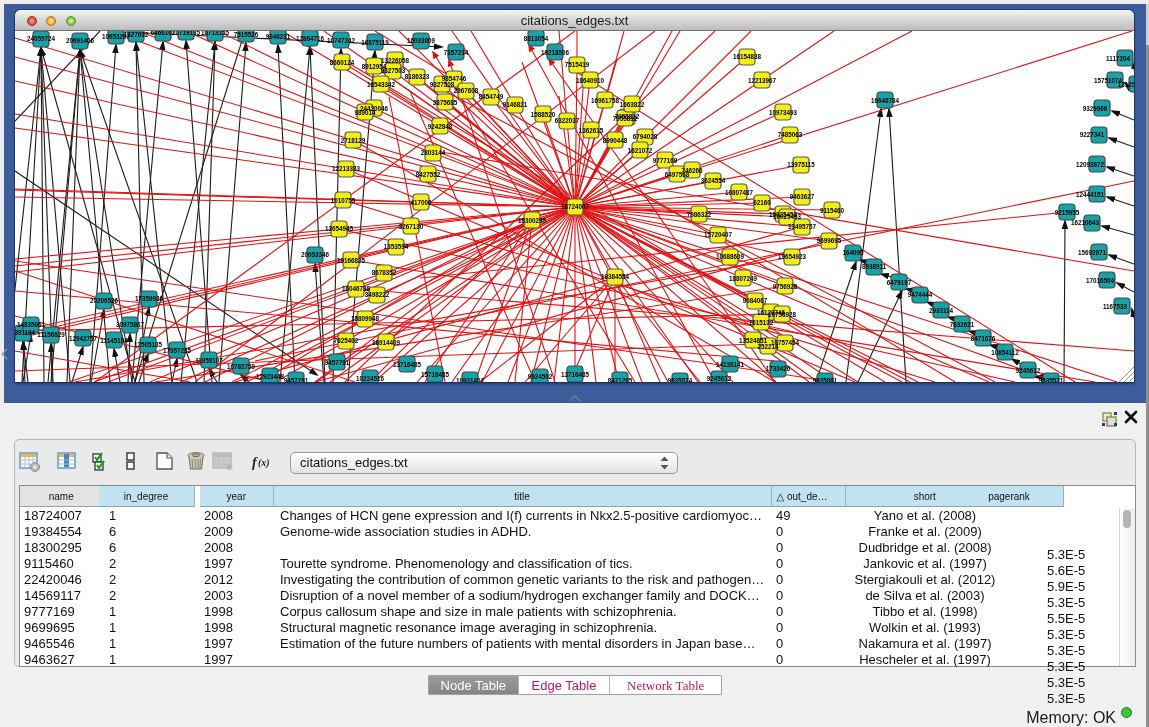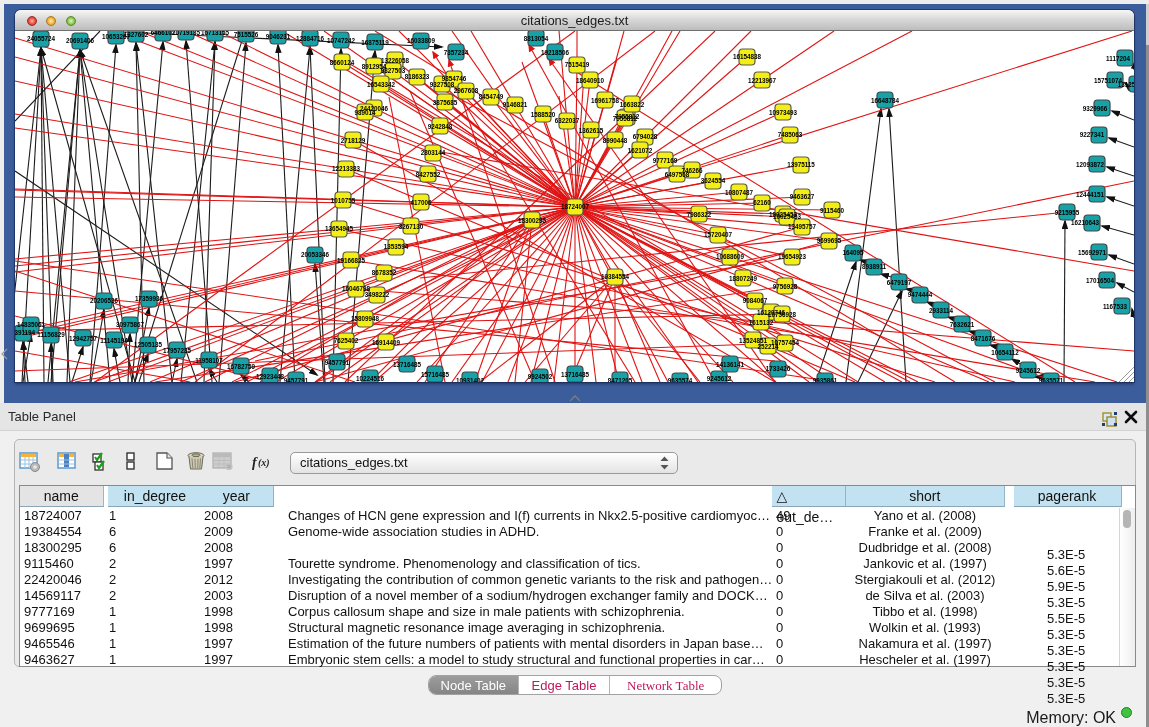--- a/index.html
+++ b/index.html
@@ -19,28 +19,28 @@
 #panel { position:absolute; left:0; top:403px; width:1146px; height:324px; background:#f0f0f0; }
 #ptitle { position:absolute; left:0; top:0; width:100%; height:28px; background:#e5e5e5; border-bottom:1px solid #d2d2d2; }
 #ptitle span { position:absolute; left:8px; top:6px; font-size:13px; color:#2a2a2a; }
 #container { position:absolute; left:14px; top:36px; width:1122px; height:228px; background:#eaeaea;
   border:1px solid #b5b5b5; border-radius:5px; }
 #toolbar { position:absolute; left:0px; top:8px; height:26px; }
 #combo { position:absolute; left:275px; top:12px; width:388px; height:22px; border:1px solid #9a9a9a; border-radius:5px;
   background:linear-gradient(#ffffff,#e3e3e3); font-size:13px; color:#111; line-height:20px; padding-left:9px; }
 #table { position:absolute; left:3.5px; top:45px; width:1117px; height:182px; background:#fff; border:1px solid #8a8a8a; }
 .th { position:absolute; top:0; height:21px; background:#c3e2f1; border-right:1px solid #90b4c8; border-bottom:1px solid #8aa6b6;
-  font-size:14px; color:#111; text-align:center; line-height:21px; }
+  font-size:10px; color:#111; text-align:center; line-height:21px; }
 .tr { position:absolute; left:0; width:1100px; height:16px; font-size:13px; color:#111; white-space:nowrap; }
 .tr span { position:absolute; top:0px; }
-.c0 { left:23px; } .c1 { left:108px; } .c2 { left:203px; } .c3 { left:279px; width:489px; overflow:hidden;margin-left:8px; }
+.c0 { left:23px; } .c1 { left:108px; } .c2 { left:203px; } .c3 { left:279px; width:489px; overflow:hidden; }
 .c4 { left:775px; } .c5 { left:845px; width:158px; text-align:center; } .c6 { left:1046px;margin-top:39px; }
 #vsb { position:absolute; right:0px; top:22px; width:16px; height:158px; background:linear-gradient(90deg,#ffffff,#eeeeee); border-left:1px solid #d5d5d5; }
 #vsb .thumb { position:absolute; left:3.5px; top:2px; width:8px; height:18px; border-radius:4px; background:#b5b5b5; }
-#tabs { position:absolute; left:428px; top:272px; width:294px; height:20px; border:1px solid #a2a2a2; border-radius:8px;
+#tabs { position:absolute; left:428px; top:272px; width:294px; height:20px; border:1px solid #a2a2a2; border-radius:1px;
   background:#fff; overflow:hidden; display:flex; }
 #tabs div { font-size:13px; color:#be185d; text-align:center; line-height:19px; }
 #tab1 { width:89px; background:linear-gradient(#9d9d9d,#858585); color:#fff !important; }
 #tab2 { width:93px; border-left:1px solid #b5b5b5; border-right:1px solid #b5b5b5; }
 #tab3 { width:111px;font-family:Liberation Serif, serif; }
 #mem { position:absolute; right:30px; top:306px; font-size:16px; color:#1a1a1a; }
 #memdot { position:absolute; right:14px; top:304px; width:11px; height:11px; border-radius:50%; background:#3ec43e; border:1.5px solid #267b26; }
 </style></head>
 <body>
 <div id="stage">
@@ -619,23 +619,20 @@
 </svg>
 
   <svg width="14" height="8" style="position:absolute;left:568px;top:395px">
       <path d="M2,6 L7,1 L12,6" stroke="#7d7d7d" fill="none" stroke-width="1.3"></path>
     </svg>
   <svg width="8" height="12" style="position:absolute;left:1px;top:348px">
       <path d="M6,1 L1,6 L6,11" stroke="#9a9a9a" fill="none" stroke-width="1.2"></path>
     </svg>
 
   <div id="panel">
-    <div id="ptitle">
-        <span>Table Panel</span>
-      </div>
 
     <svg width="16" height="16" style="position:absolute;left:1102px;top:8px">
       <rect x="1" y="2" width="8" height="8" fill="#dbe7f4" stroke="#a08f2e" stroke-width="1.4"></rect>
       <rect x="5" y="6" width="9" height="9" fill="#cfe0f0" stroke="#9a8a2c" stroke-width="1.4"></rect>
       <rect x="12" y="1" width="3" height="3" fill="#1d3f6e"></rect>
         <rect x="0" y="12" width="3" height="3" fill="#1d3f6e"></rect>
       <rect x="12" y="12" width="3" height="3" fill="#1d3f6e"></rect>
     </svg>
     <svg width="14" height="14" style="position:absolute;left:1124px;top:7px">
       <path d="M2,2 L12,12 M12,2 L2,12" stroke="#0d0d0d" stroke-width="2.6" stroke-linecap="round"></path>
@@ -694,25 +691,26 @@
         <text x="239" y="13.5" font-size="10" font-style="italic" font-weight="bold" font-family="Liberation Serif, serif" fill="#222">(x)</text>
       </svg>
       <div id="combo">citations_edges.txt
         <svg width="11" height="14" style="position:absolute;right:7px;top:3px">
           <path d="M1.5,5 L5.5,0.5 L9.5,5 z" fill="#555"></path>
           <path d="M1.5,9 L5.5,13.5 L9.5,9 z" fill="#555"></path>
         </svg>
       </div>
       <div id="table">
         <div class="th" style="left:0px;width:84.5px;background:#e4e4e4;border-right:1px solid #b0b0b0;">name</div>
-        <div class="th" style="left:88px;width:96px;">in_degree</div>
+        <div class="th" style="left:79px;width:96px;">in_degree</div>
         <div class="th" style="left:180.5px;width:73.5px;">year</div>
+        <div class="th" style="left:254px;width:498px;">title</div>
         <div class="th" style="left:752px;width:74.5px;text-align:left;padding-left:5px;">△ out_de…</div>
         <div class="th" style="left:826.5px;width:158.5px;">short</div>
-        <div class="th" style="left:994px;width:108px;">pagerank</div>
+        <div class="th" style="left:936px;width:108px;">pagerank</div>
         <div id="rowwrap" style="position:absolute;left:-18.5px;top:-485px;">
 <div class="tr" style="top:507px">
 <span class="c0">18724007</span>
               <span class="c1">1</span>
               <span class="c2">2008</span>
               <span class="c3">Changes of HCN gene expression and I(f) currents in Nkx2.5-positive cardiomyoc…</span>
               <span class="c4">49</span>
               <span class="c5">Yano et al. (2008)</span>
               <span class="c6">5.3E-5</span>
             </div>
@@ -784,21 +782,20 @@
               <span class="c2">1997</span>
               <span class="c3">Estimation of the future numbers of patients with mental disorders in Japan base…</span>
               <span class="c4">0</span>
               <span class="c5">Nakamura et al. (1997)</span>
               <span class="c6">5.3E-5</span>
             </div>
 <div class="tr" style="top:651px">
 <span class="c0">9463627</span>
               <span class="c1">1</span>
               <span class="c2">1997</span>
-              <span class="c3">Embryonic stem cells: a model to study structural and functional properties in car…</span>
               <span class="c4">0</span>
               <span class="c5">Hescheler et al. (1997)</span>
               <span class="c6">5.3E-5</span>
             </div>
         </div>
         <div id="vsb">
             <div class="thumb"></div>
           </div>
       </div>
       <div style="position:absolute;left:3.5px;top:45px;width:1117px;height:182px;pointer-events:none;"></div>

